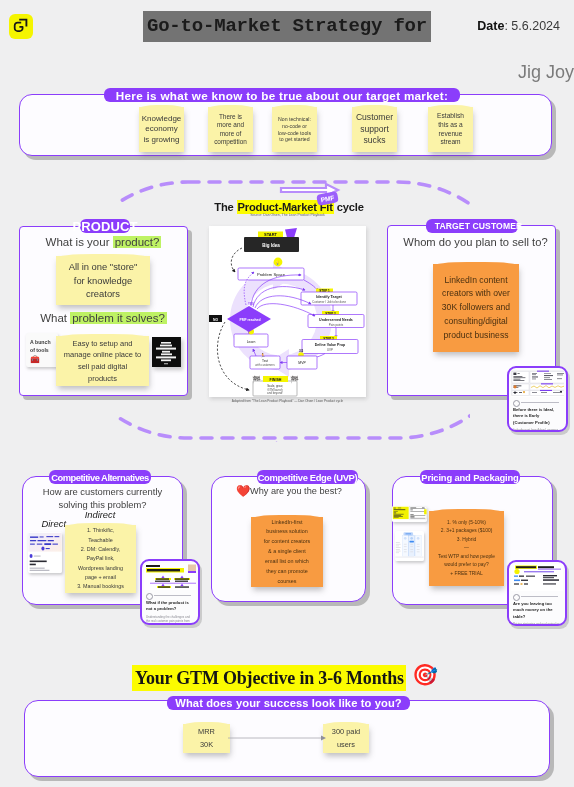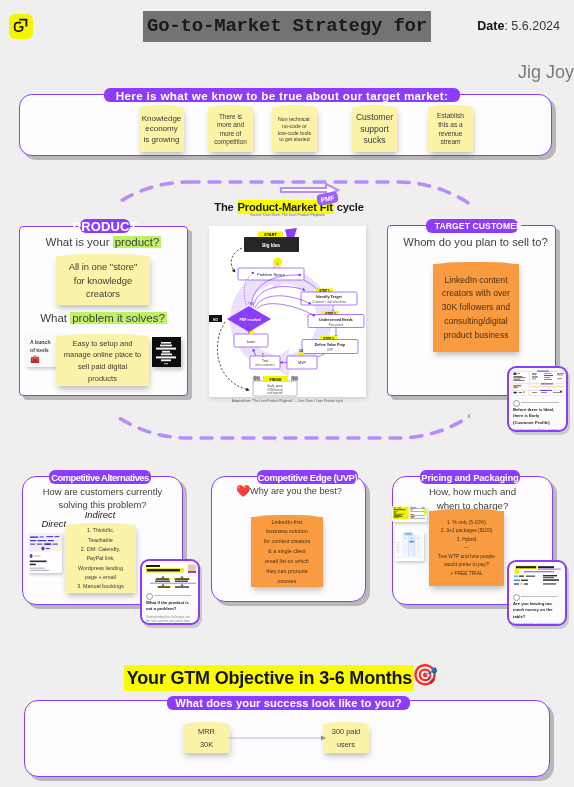--- a/index.html
+++ b/index.html
@@ -117,21 +117,21 @@
   #pp-badge{left:420px;top:470px;width:100px;height:14px;font-size:9.4px;letter-spacing:-0.15px;}
   #pp-q{left:392px;top:485px;width:161px;font-size:9.7px;line-height:1.42;}
   #pp-note{left:429px;top:511px;width:75px;height:75px;font-size:4.9px;line-height:1.72;}
   #pp-mini1{left:392px;top:506px;width:35px;height:16px;}
   #pp-mini2{left:395px;top:531px;width:29px;height:30px;}
   #pp-card{left:507px;top:560px;width:60px;height:66px;}
 
   
   #obj-title{left:-18px;top:668px;width:574px;text-align:center;font-size:18px;font-weight:bold;
              color:#151515;letter-spacing:-0.2px;}
-  #obj-title span{background:#fcfc00;padding:3px 2px 3px 3px;}
+  #obj-title span{background:#fcfc00;padding:3px 2px 3px 3px;font-family:Liberation Serif, serif;}
   #obj-emoji{left:412px;top:664px;font-size:21px;line-height:1;z-index:3;}
   #obj-panel{left:24px;top:700px;width:526px;height:77px;border-radius:14px;}
   #obj-badge{left:167px;top:696px;width:243px;height:14px;font-size:11.2px;}
   #obj-note1{left:183px;top:724px;width:47px;height:29px;font-size:7.4px;line-height:1.65;}
   #obj-note2{left:323px;top:724px;width:46px;height:29px;font-size:7.4px;line-height:1.65;}
   #obj-arrow{left:228px;top:730px;width:98px;height:16px;z-index:2;}
 </style>
 </head>
 <body>
 
@@ -470,22 +470,20 @@
   <div class="abs sticky orange" id="ce-note">LinkedIn-first
 business solution
 for content creators
 &amp; a single client
 email list on which
 they can promote
 courses</div>
 
   <div class="abs panel rpanel" id="pp-panel"></div>
   <div class="abs badge" id="pp-badge">Pricing and Packaging</div>
-  <div class="abs q" id="pp-q">How, how much and
-when to charge?</div>
   <div class="abs mini" id="pp-mini1">
     <svg viewBox="0 0 42 22" width="35" height="16" preserveAspectRatio="none">
       <rect x="0" y="0" width="42" height="22" fill="#fff"></rect>
       <rect x="1" y="1" width="19" height="17" fill="#f2f200"></rect>
       <g fill="#2a2a2a">
         <rect x="2" y="2.4" width="2.5" height=".8"></rect>
           <rect x="7" y="2.4" width="4" height=".6"></rect>
         <rect x="2" y="4.6" width="14" height="1.1"></rect>
         <rect x="2" y="7" width="5" height=".6"></rect>
         <rect x="2" y="9" width="3" height="1"></rect>

